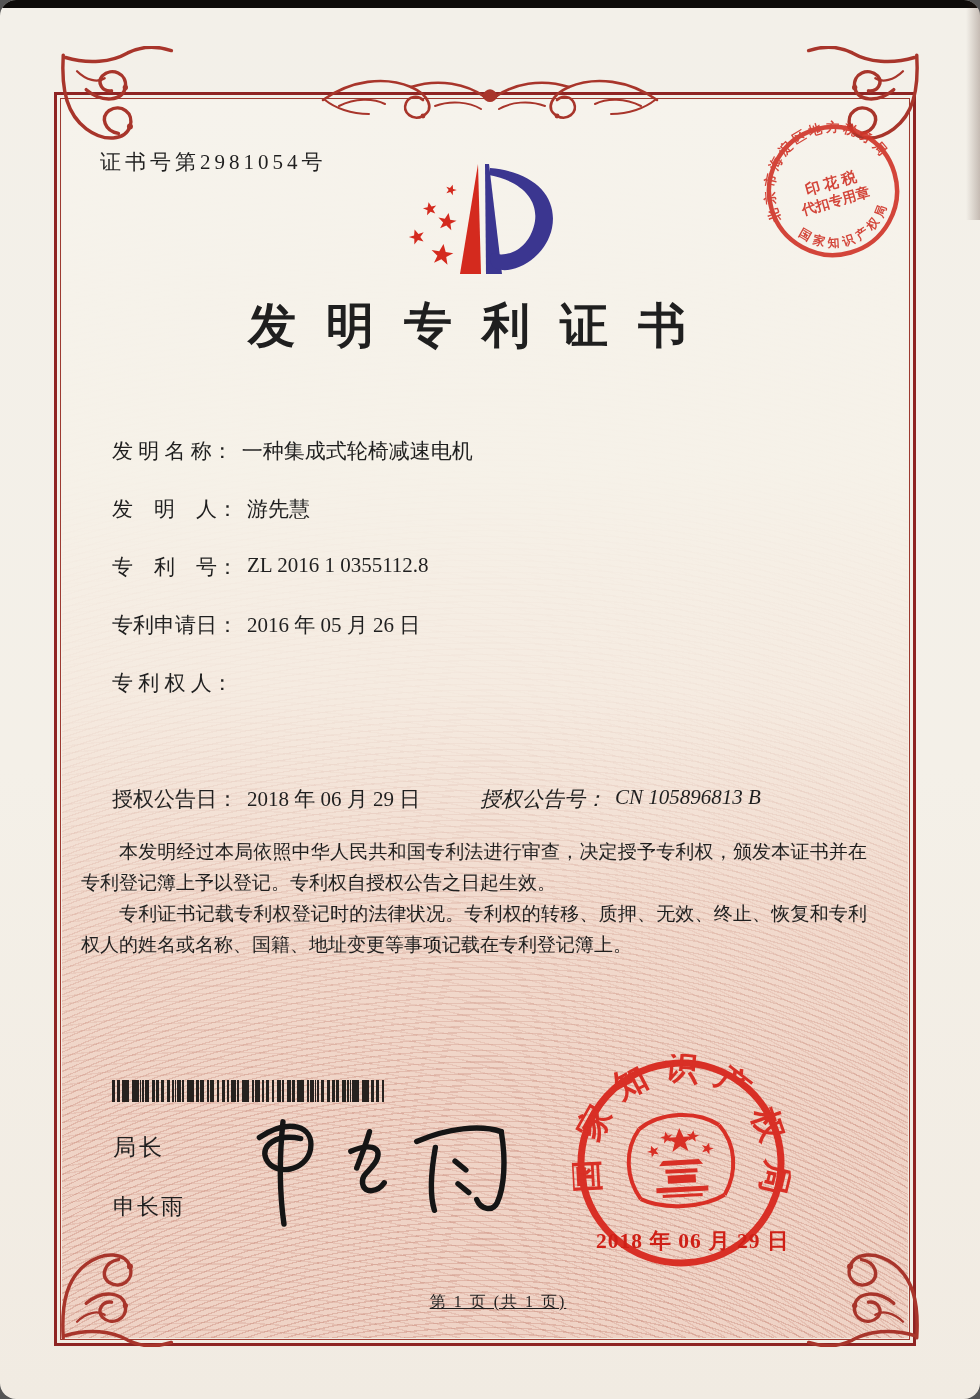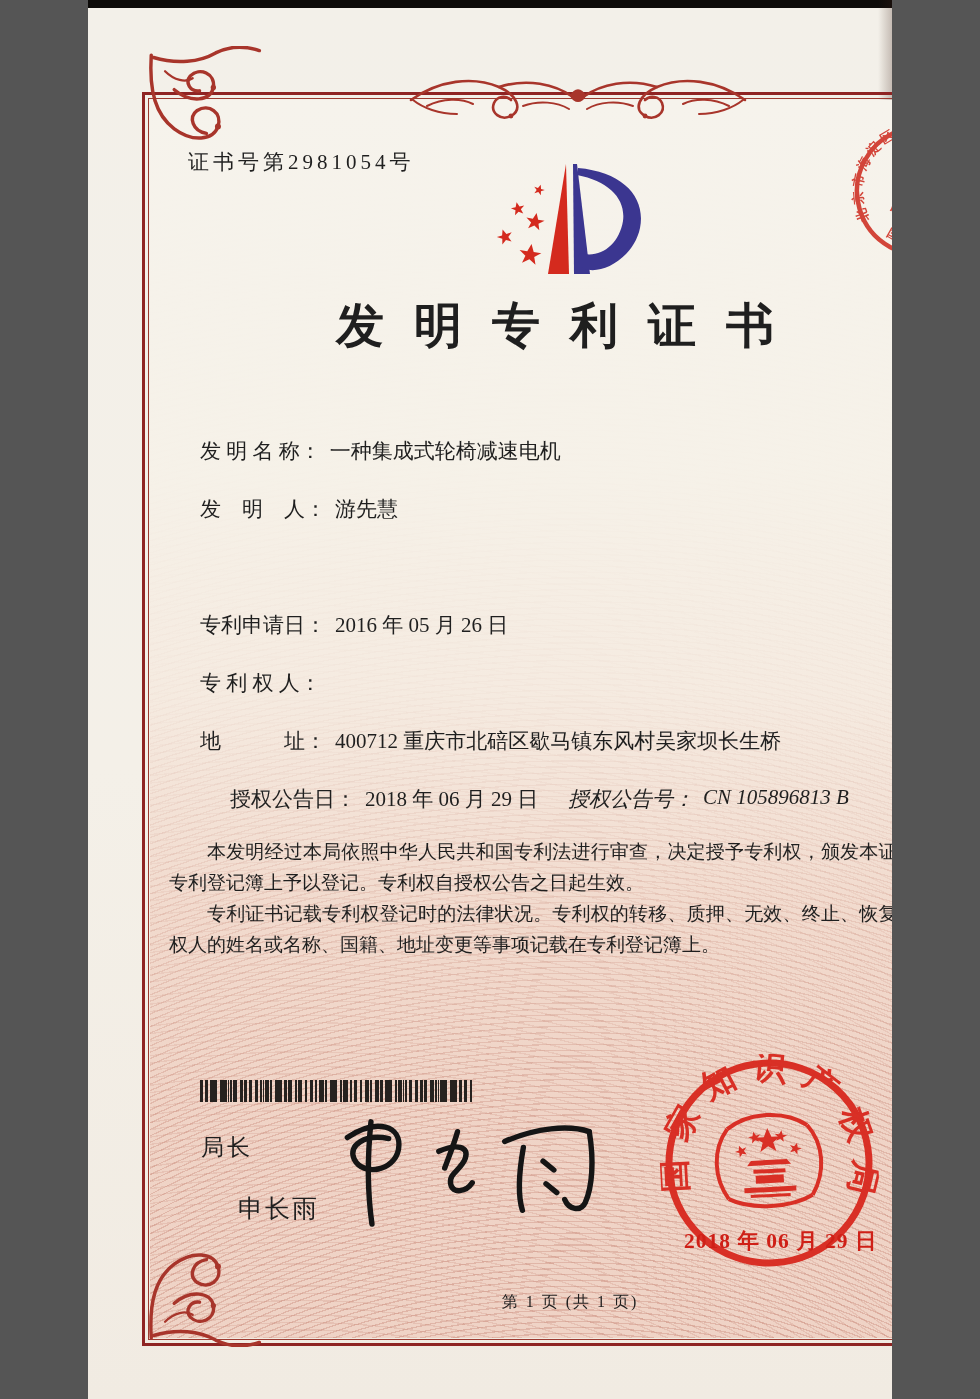--- a/index.html
+++ b/index.html
@@ -1,21 +1,22 @@
 <!DOCTYPE html>
 <html><head>
 <meta charset="utf-8">
 <style>
   html,body{margin:0;padding:0;background:#555;}
   .page{
-    position:relative;width:804px;height:1399px;margin:0 auto;
+    position:relative;width:980px;height:1399px;margin:0 auto;
     background:linear-gradient(180deg,#f3f0e9 0%,#f4f0e8 55%,#f1ebe2 100%);
     overflow:hidden;
     font-family:"Liberation Serif","DejaVu Serif",serif;
     color:#1f1f1f;
+    border-radius:16px;
   }
   .topstrip{position:absolute;left:0;top:0;width:980px;height:8px;background:#0d0b09;}
   .edgeshadow{position:absolute;right:0;top:0;width:14px;height:220px;
     background:linear-gradient(270deg,rgba(60,30,20,.25),rgba(60,30,20,0));}
   
   .frame{position:absolute;left:54px;top:92px;width:856px;height:1248px;
     border:3px solid #8f2423;}
   .frame::before{content:"";position:absolute;inset:3px;border:1px solid #9c3a30;}
   .frame-waves{position:absolute;inset:5px;background-color:#efd3c6;
     background-image:
@@ -33,41 +34,41 @@
   .c-bl{left:40px;top:1232px;}
   .c-br{left:790px;top:1232px;transform:scale(-1,1);}
   .dragonband{position:absolute;left:310px;top:56px;width:360px;height:74px;}
   
   .certno{position:absolute;left:100px;top:148px;font-size:21px;letter-spacing:4px;}
   .title{position:absolute;left:54px;top:294px;width:856px;text-align:center;
     font-size:48px;font-weight:bold;letter-spacing:30px;box-sizing:border-box;}
   .fieldrow{position:absolute;left:112px;width:780px;font-size:21px;display:flex;white-space:nowrap;}
   .flabel{flex:0 0 auto;}
   .fvalue{margin-left:9px;}
-  .grantleft{flex:0 0 368px;display:flex;justify-content:center;}
+  .grantleft{flex:0 0 368px;display:flex;}
   .grantright{display:flex;font-style:italic;}
   .bodytext{position:absolute;left:81px;top:836px;width:786px;font-size:19px;
     line-height:31px;text-align:justify;}
   .bodytext p{margin:0;text-indent:2em;}
   .barcode{position:absolute;left:112px;top:1080px;width:272px;height:22px;
     background-image:
       repeating-linear-gradient(90deg,#26221f 0 2px,rgba(0,0,0,0) 2px 5px),
       repeating-linear-gradient(90deg,#26221f 0 1px,rgba(0,0,0,0) 1px 7px),
       repeating-linear-gradient(90deg,#26221f 0 3px,rgba(0,0,0,0) 3px 11px);}
   .director-title{position:absolute;left:113px;top:1132px;font-size:23px;letter-spacing:3px;}
-  .director-name{position:absolute;left:113px;top:1192px;font-size:25px;letter-spacing:2px;margin-left:37px;}
+  .director-name{position:absolute;left:113px;top:1192px;font-size:22px;letter-spacing:2px;}
   .signature{position:absolute;left:222px;top:1106px;width:295px;height:128px;}
   .bigseal{position:absolute;left:572px;top:1054px;width:218px;height:218px;
     transform:rotate(-3deg);opacity:.95;}
   .sealdate{position:absolute;left:596px;top:1226px;font-size:21.5px;color:#cf2017;
     letter-spacing:1px;white-space:nowrap;font-weight:bold;}
   .taxstamp{position:absolute;left:752px;top:110px;width:162px;height:162px;
     transform:rotate(-16deg);opacity:.92;}
-  .footer{position:absolute;left:54px;top:1292px;width:856px;text-align:center;
-    font-size:16px;letter-spacing:2px;}
+  .footer{position:absolute;left:70px;top:1292px;width:856px;text-align:center;
+    font-size:16px;letter-spacing:2px;text-decoration:underline;}
 </style>
 </head>
 <body>
 
 <div class="page">
 
   <svg width="0" height="0" style="position:absolute">
     <defs>
       <g id="cornerFlourish" fill="none" stroke="#a8352b" stroke-width="3" stroke-linecap="round">
         <path d="M10,92 C8,60 14,40 30,28 C46,16 64,18 68,30 C72,42 60,50 50,44 C42,38 46,26 58,24"></path>
@@ -152,30 +153,30 @@
   <div class="title">发明专利证书</div>
 
   <div class="fieldrow" style="top:437px">
     <span class="flabel">发 明 名 称：</span>
     <span class="fvalue">一种集成式轮椅减速电机</span>
   </div>
   <div class="fieldrow" style="top:495px">
     <span class="flabel">发　明　人：</span>
     <span class="fvalue">游先慧</span>
   </div>
+  <div class="fieldrow" style="top:553px">
+    <span class="flabel">专　利　号：</span>
+    <span class="fvalue">ZL 2016 1 0355112.8</span>
+  </div>
   <div class="fieldrow" style="top:611px">
     <span class="flabel">专利申请日：</span>
     <span class="fvalue">2016 年 05 月 26 日</span>
   </div>
   <div class="fieldrow" style="top:669px">
     <span class="flabel">专 利 权 人：</span>
-  </div>
-  <div class="fieldrow" style="top:727px">
-    <span class="flabel">地　　　址：</span>
-    <span class="fvalue">400712 重庆市北碚区歇马镇东风村吴家坝长生桥</span>
   </div>
   <div class="fieldrow" style="top:785px">
     <span class="grantleft">
       <span class="flabel">授权公告日：</span>
       <span class="fvalue">2018 年 06 月 29 日</span>
     </span>
     <span class="grantright">
       <span class="flabel">授权公告号：</span>
       <span class="fvalue">CN 105896813 B</span>
     </span>

